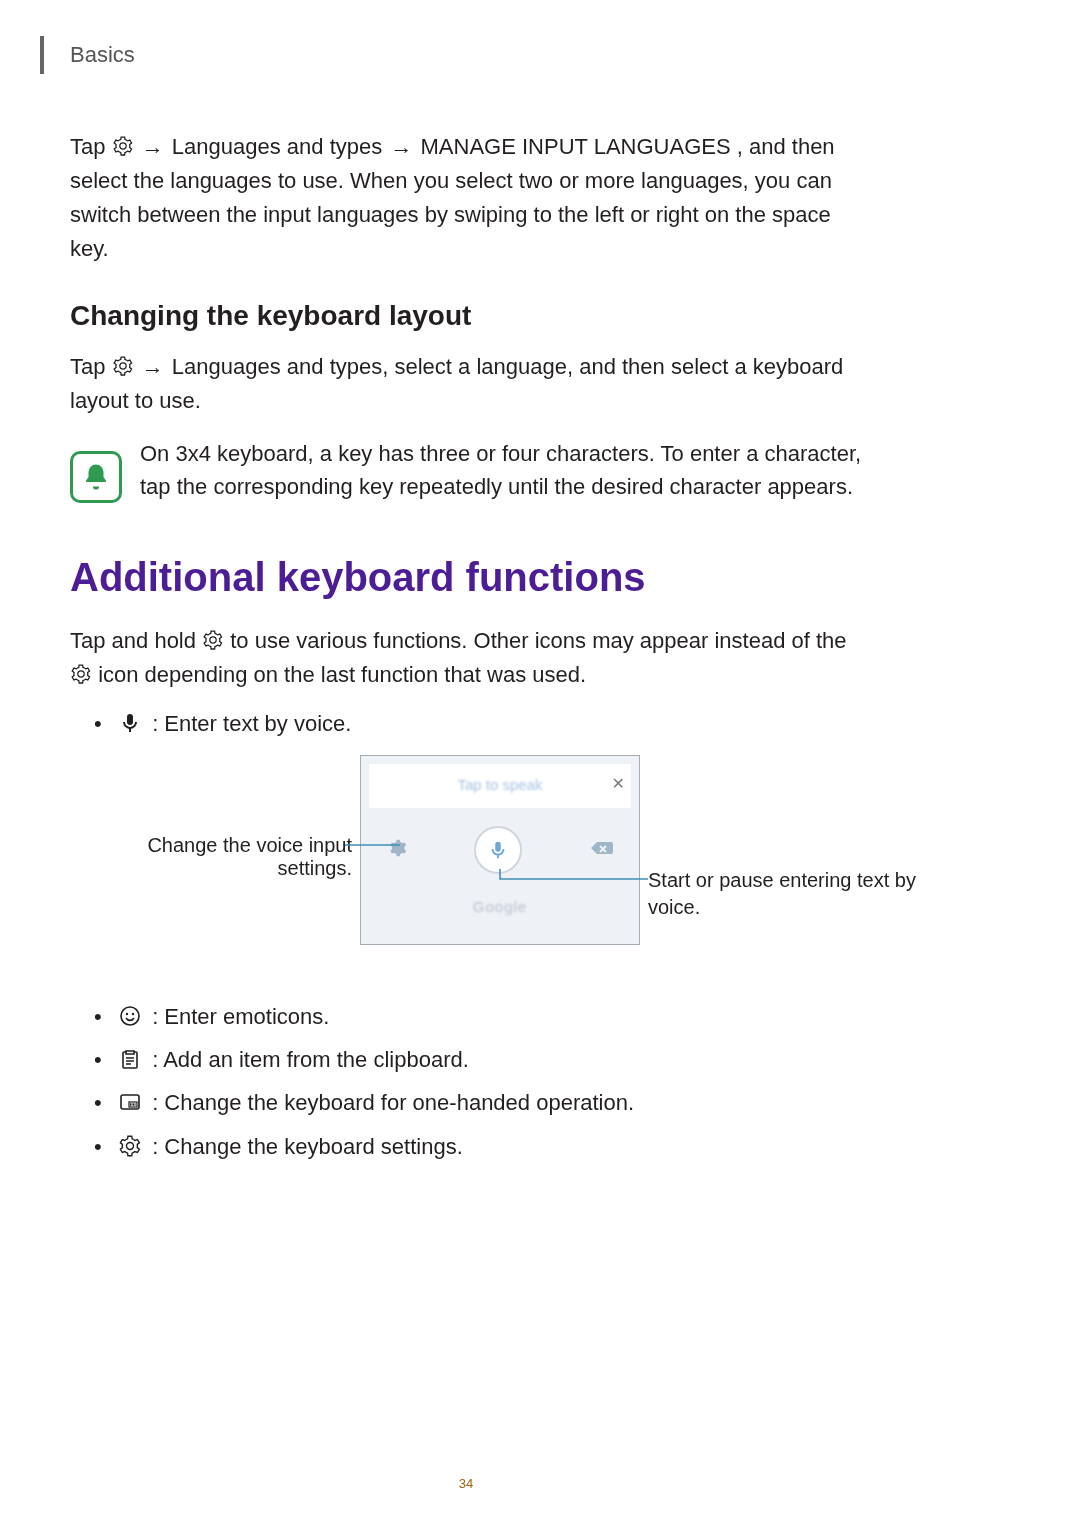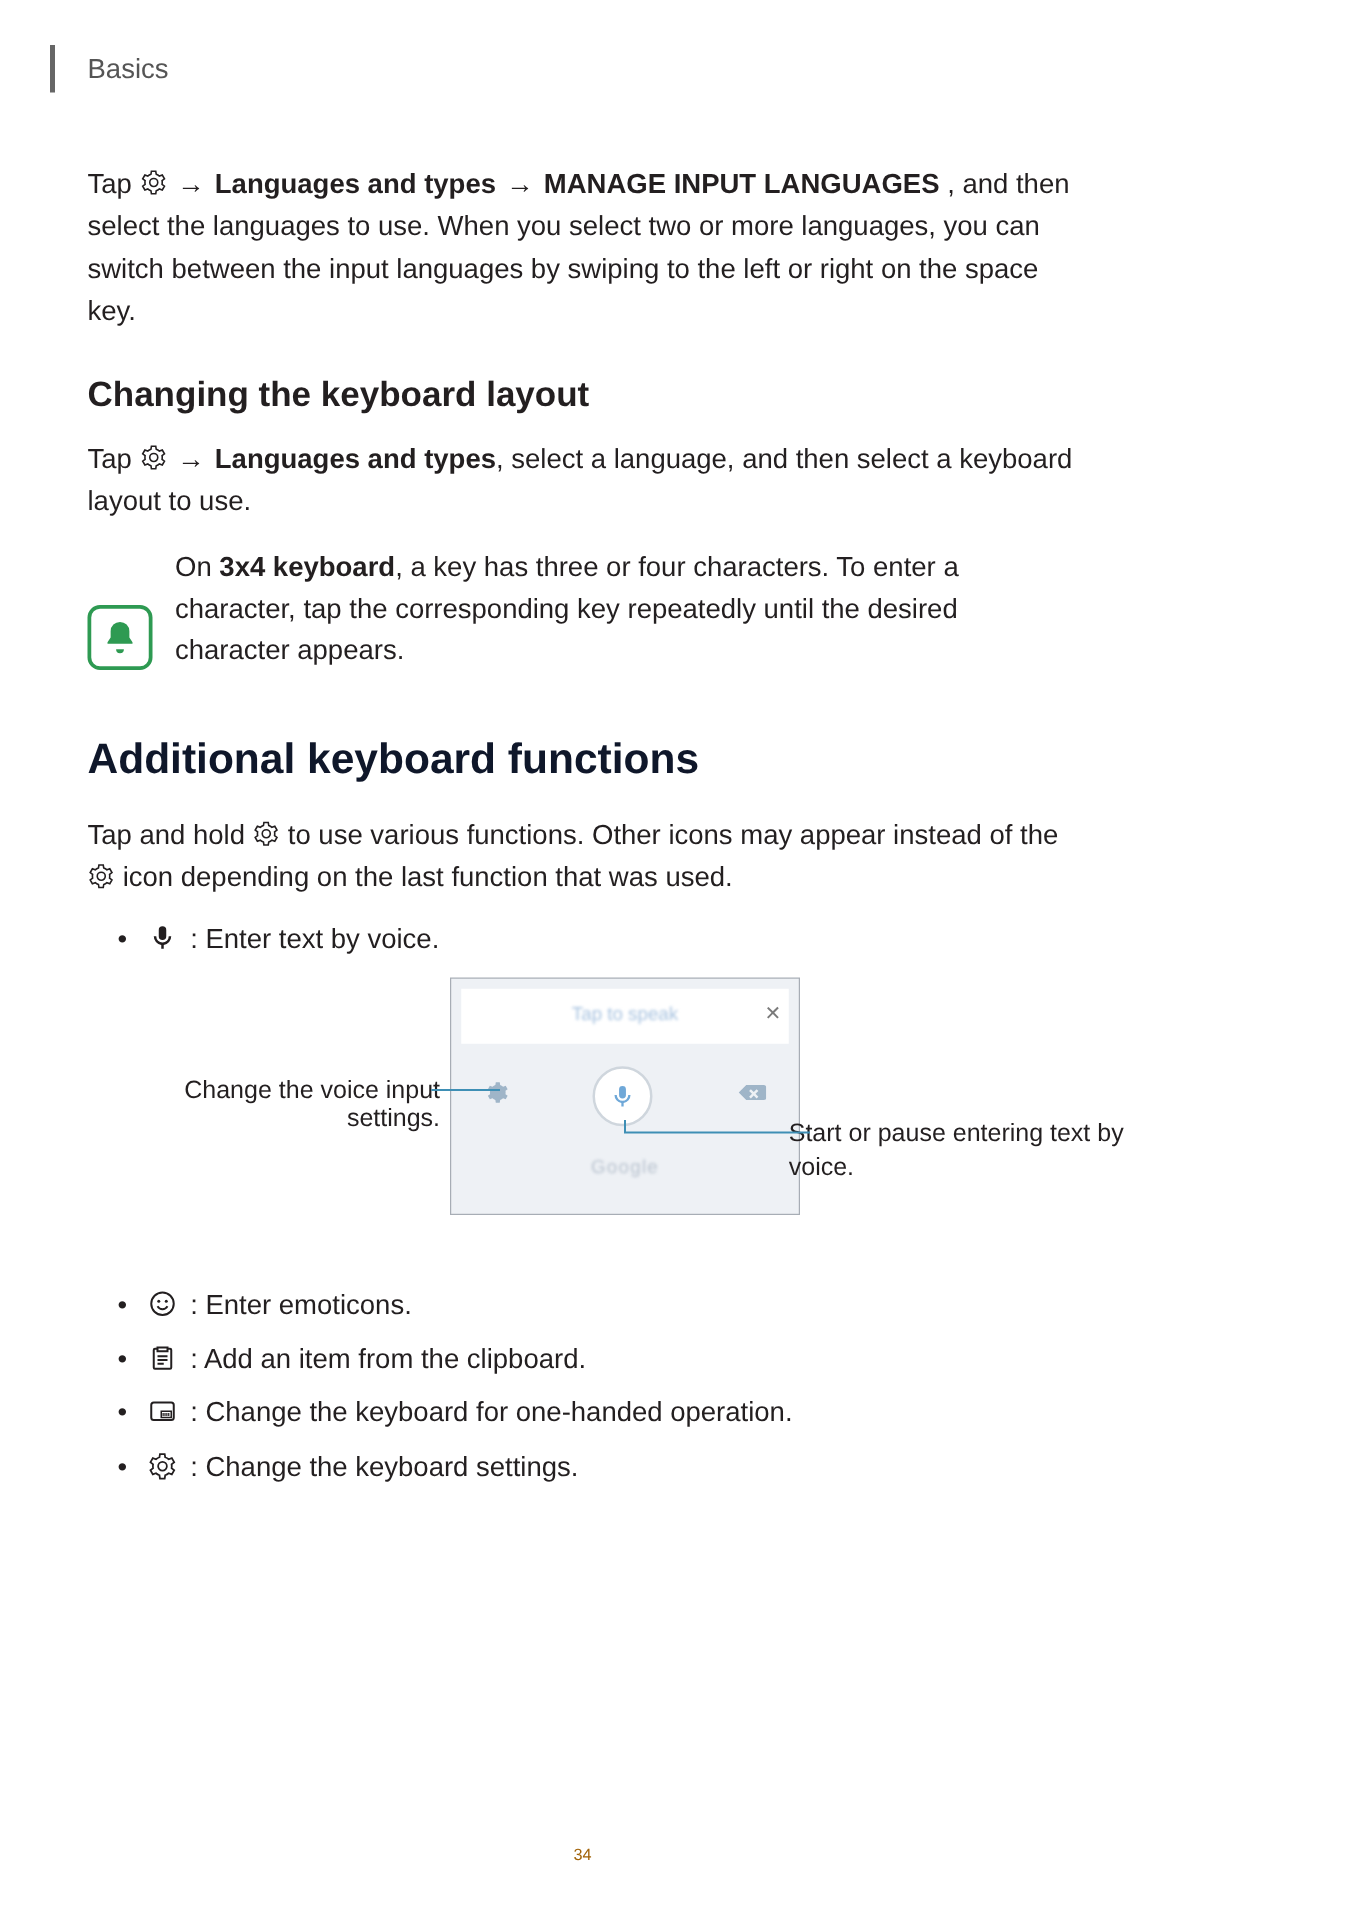--- a/index.html
+++ b/index.html
@@ -31,32 +31,32 @@
     font-size: 22px;
     color: #555;
   }
   h2.section {
     font-size: 28px;
     font-weight: 700;
     margin-top: 14px;
     margin-bottom: 18px;
   }
   h1.major {
-    font-size: 34px;
+    font-size: 40px;
     font-weight: 600;
-    color: #0f172a;
+    color: #4c1d95;
     margin-top: 52px;
     margin-bottom: 24px;
   }
   p.body {
     font-size: 22px;
     line-height: 1.55;
     margin-bottom: 14px;
   }
-  .b { font-weight: 700; }
+  .b { font-weight: 400; }
   .arrow-sep {
     padding: 0 2px;
   }
   .icon-inline {
     display: inline-block;
     vertical-align: -3px;
     width: 22px;
     height: 22px;
   }
   .icon-inline svg, .icon-li svg { display: block; }
@@ -162,21 +162,21 @@
   .callout-left {
     position:absolute;
     left:0; top:85px;
     width:290px;
     text-align:right;
     font-size:20px;
     padding-right: 8px;
   }
   .callout-right {
     position:absolute;
-    left:561px; top:118px;
+    left:578px; top:118px;
     width:290px;
     font-size:20px;
     line-height:1.35;
   }
   .leader {
     stroke:#3e8fb5; stroke-width:1.6; fill:none;
   }
   .page-num {
     position:absolute;
     bottom:36px;

